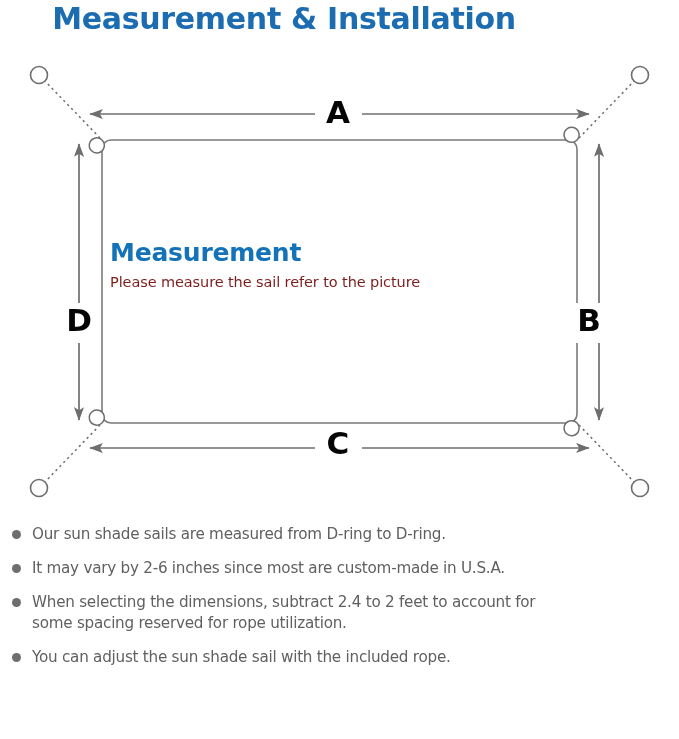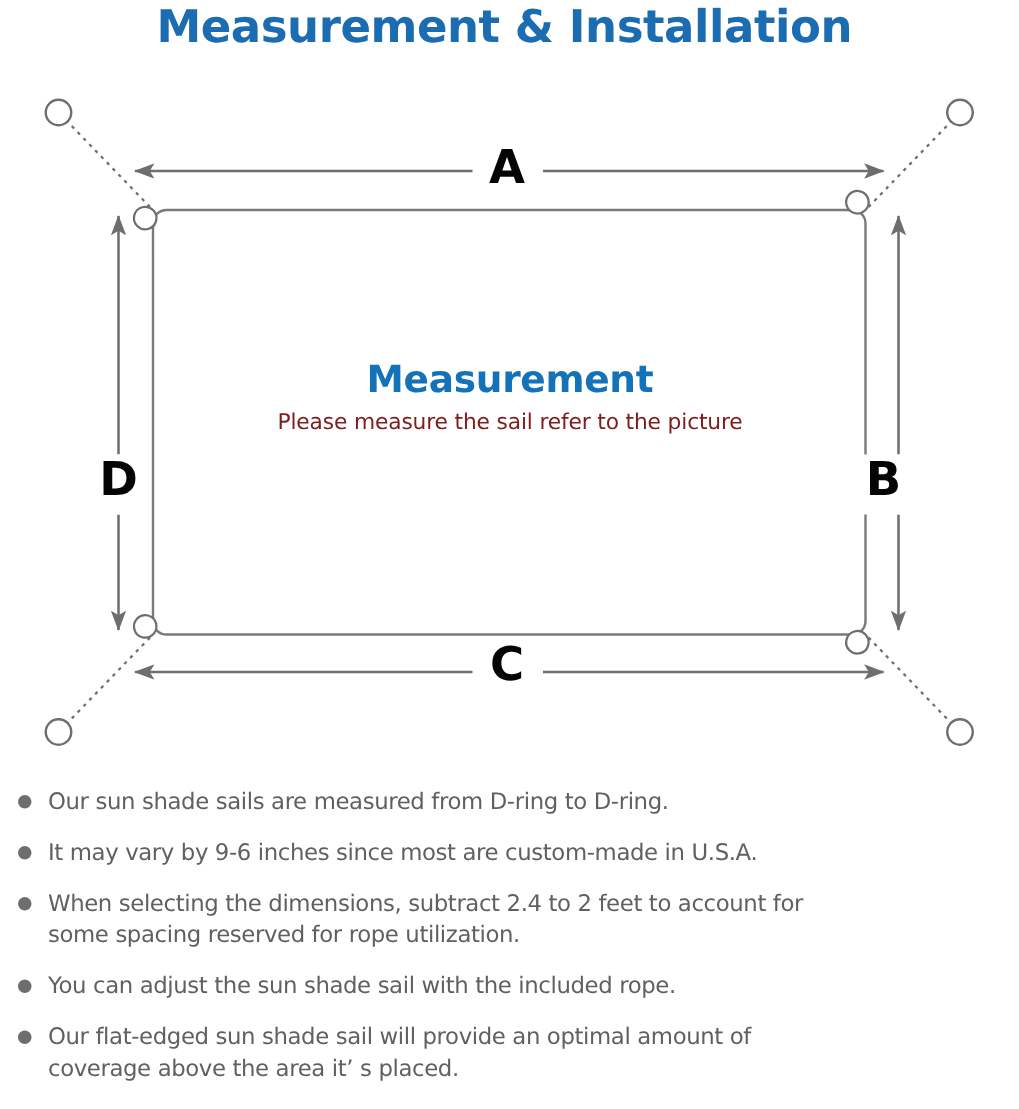--- a/index.html
+++ b/index.html
@@ -15,21 +15,21 @@
     font-family: "Liberation Sans", sans-serif;
     -webkit-font-smoothing: antialiased;
   }
 
   
   #page-title {
     position: absolute;
     left: 0;
     top: 0px;
     width: 568px;
-    text-align: right;
+    text-align: center;
     font-family: "DejaVu Sans", sans-serif;
     font-size: 30px;
     font-weight: bold;
     letter-spacing: -0.3px;
     color: #1b6cb0;
     line-height: 38px;
     white-space: nowrap;
   }
 
   
@@ -59,21 +59,20 @@
   #letter-c { left: 315px; top: 378px; width: 46px; height: 38px; }
   #letter-d { left: 62px;  top: 255px; width: 34px; height: 40px; }
   #letter-b { left: 572px; top: 255px; width: 34px; height: 40px; }
 
   
   #center-caption {
     position: absolute;
     left: 110px;
     top: 190px;
     width: 460px;
-    text-align: center;
   }
   #center-title {
     font-family: "DejaVu Sans", sans-serif;
     font-size: 25px;
     font-weight: bold;
     color: #1372b8;
     line-height: 30px;
     letter-spacing: -0.2px;
   }
   #center-sub {
@@ -185,27 +184,23 @@
   </div>
 </div>
 
 <div id="notes">
   <div class="note-row">
     <span class="note-bullet"></span>
     <span>Our sun shade sails are measured from D-ring to D-ring.</span>
   </div>
   <div class="note-row">
     <span class="note-bullet"></span>
-    <span>It may vary by 9-6 inches since most are custom-made in U.S.A.</span>
+    <span>It may vary by 2-6 inches since most are custom-made in U.S.A.</span>
   </div>
   <div class="note-row">
     <span class="note-bullet"></span>
     <span>When selecting the dimensions, subtract 2.4 to 2 feet to account for some spacing reserved for rope utilization.</span>
   </div>
   <div class="note-row">
     <span class="note-bullet"></span>
     <span>You can adjust the sun shade sail with the included rope.</span>
   </div>
-  <div class="note-row">
-    <span class="note-bullet"></span>
-    <span>Our flat-edged sun shade sail will provide an optimal amount of coverage above the area it’ s placed.</span>
-  </div>
 </div>
 
 </body></html>

